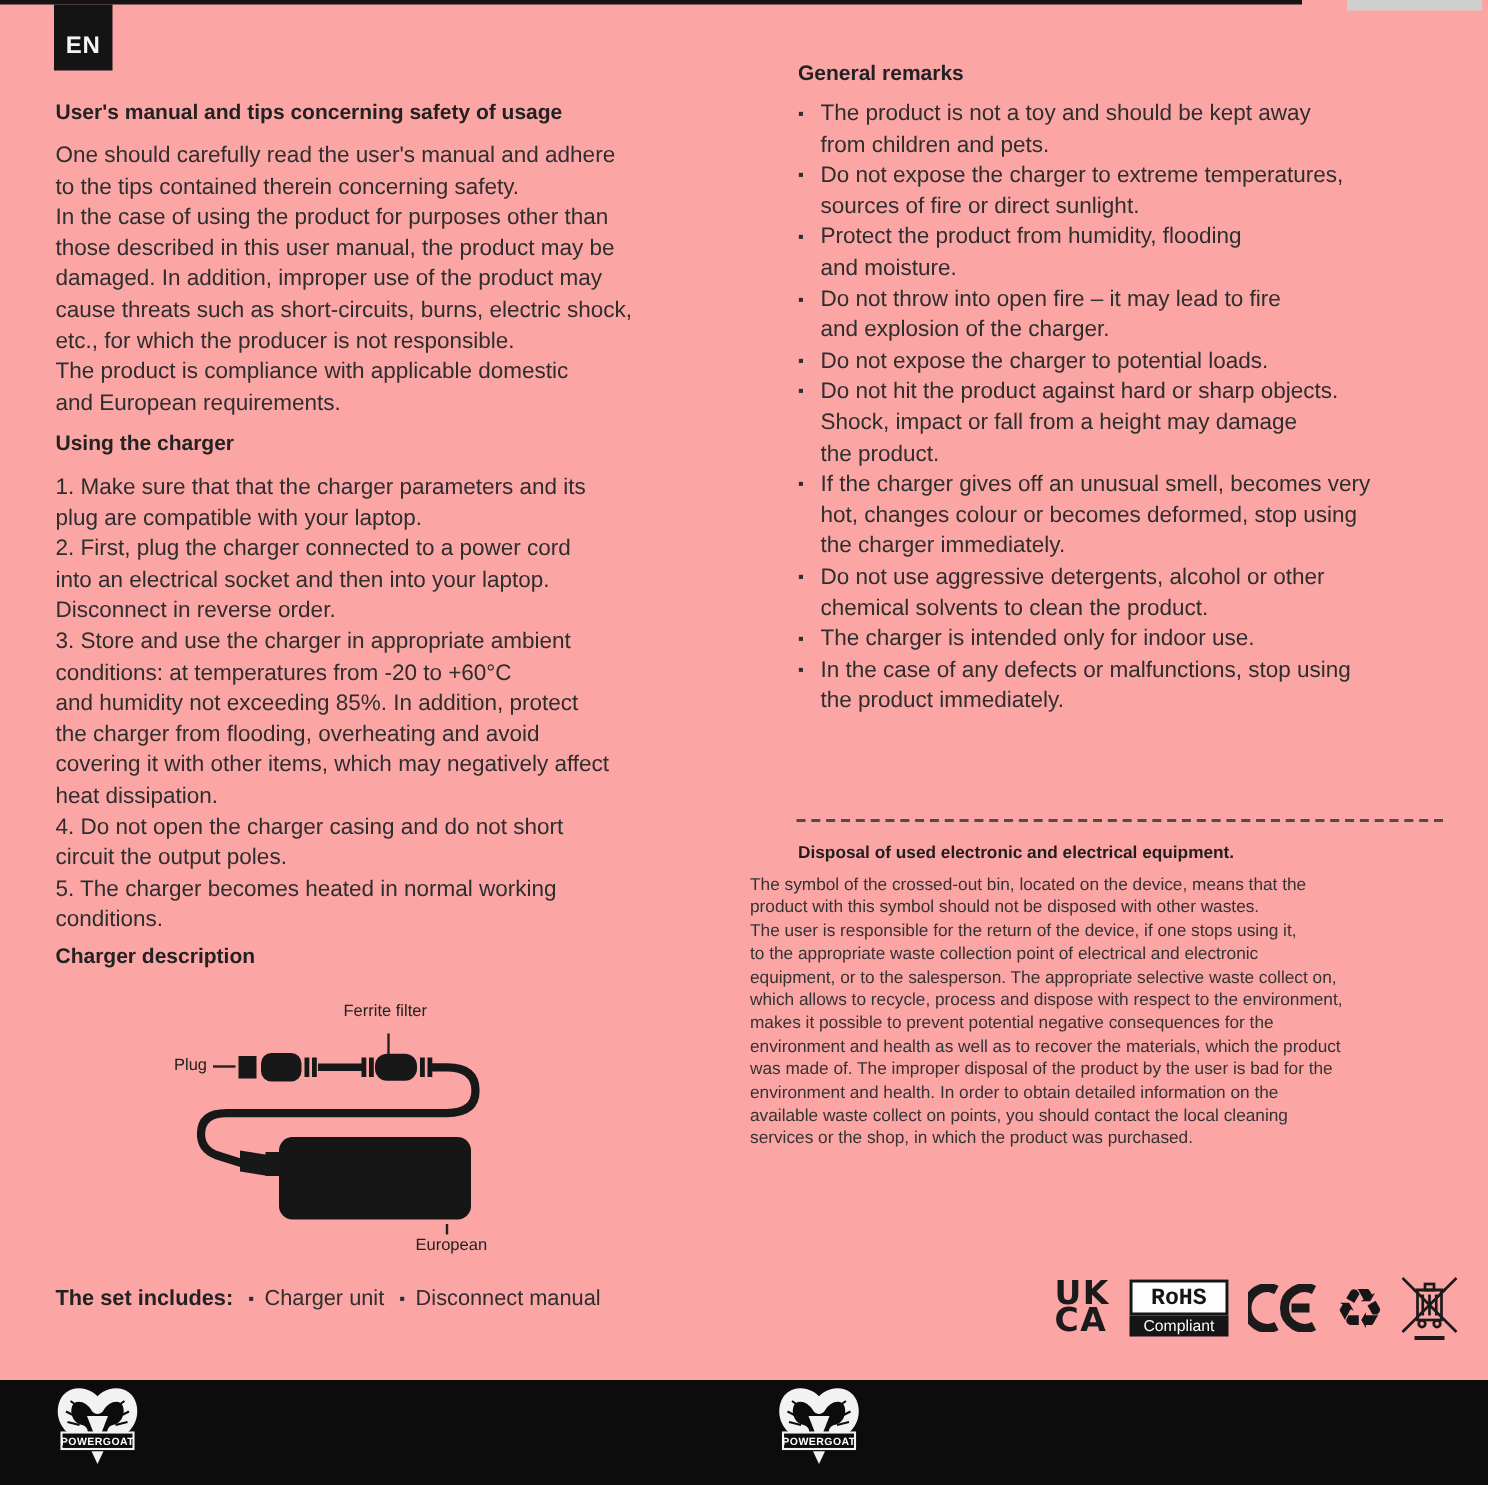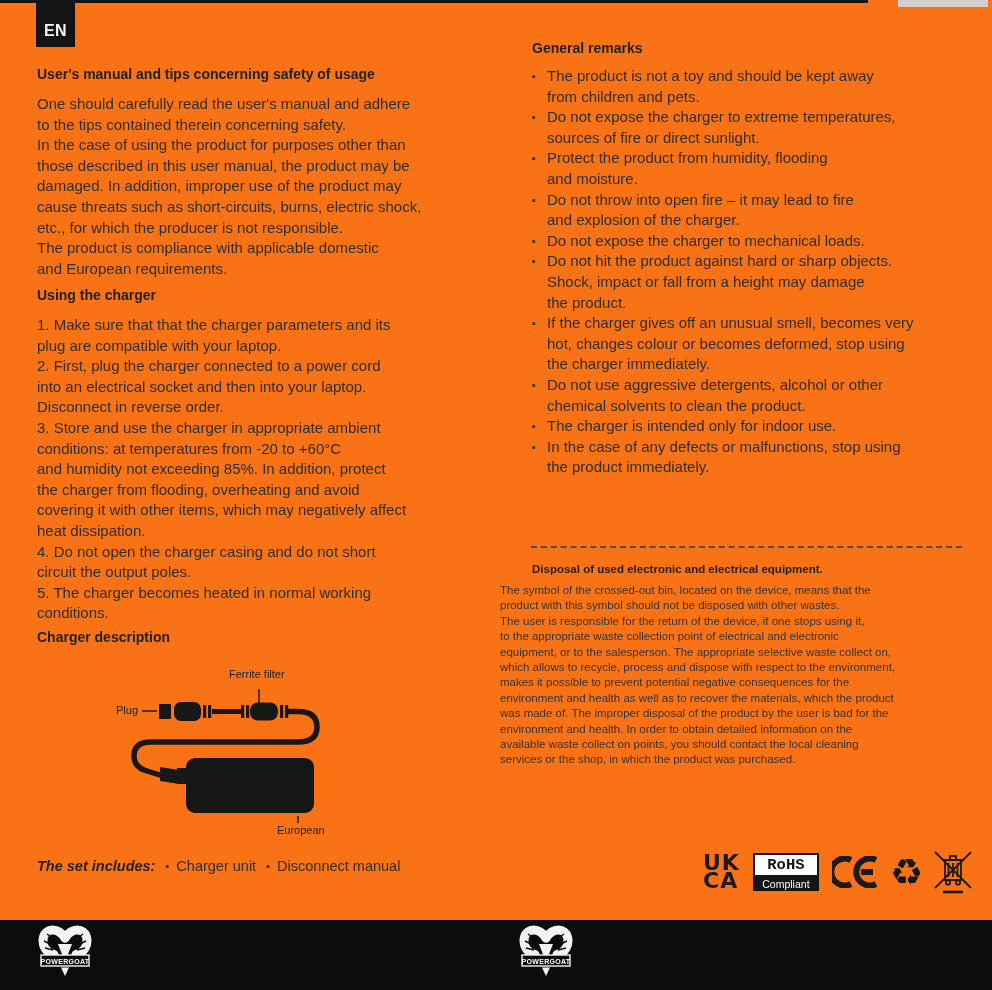--- a/index.html
+++ b/index.html
@@ -1,19 +1,19 @@
 <!DOCTYPE html>
 <html><head>
 <meta charset="utf-8">
 <style>
   * { margin:0; padding:0; box-sizing:border-box; }
   html,body { background:#e8e8e8; }
   .page {
     position:relative; width:992px; height:990px; margin:0 auto;
-    background:#f97316; overflow:hidden;
+    background:#fca5a5; overflow:hidden;
     font-family:"Liberation Sans", sans-serif; color:#2e2e2e;
   }
   
   .top-edge { position:absolute; left:0; top:0; width:868px; height:3px; background:#141414; }
   .top-smudge { position:absolute; left:898px; top:0; width:90px; height:7px; background:#cfcfcd; }
 
   .lang-badge {
     position:absolute; left:36px; top:3px; width:39px; height:44px;
     background:#141414; color:#f5f5f5; font-weight:bold; font-size:16px;
     display:flex; align-items:flex-end; justify-content:center; padding-bottom:7px;
@@ -32,21 +32,21 @@
   
   .diagram { position:absolute; left:30px; top:665px; width:440px; height:185px; }
   .diagram .lbl { position:absolute; font-size:11px; color:#222; white-space:pre; }
   .lbl-ferrite { left:199px; top:3px; }
   .lbl-plug    { left:86px;  top:39px; }
   .lbl-charger { left:247px; top:159px; }
   .diagram svg { position:absolute; left:0; top:0; }
 
   
   .set-includes { position:absolute; left:37px; top:858px; font-size:14.5px; color:#2e2e2e; }
-  .set-includes .bold { font-weight:bold; color:#222;font-style:italic; }
+  .set-includes .bold { font-weight:bold; color:#222; }
   .set-includes .sq { font-size:11px; margin:0 7px 0 10px; vertical-align:1px; }
 
   
   .right-title { position:absolute; left:532px; top:40px; }
   .bullet-list { position:absolute; left:532px; top:66px; list-style:none; }
   .bullet-list li { position:relative; padding-left:15px; font-size:15px; line-height:20.6px; white-space:pre; }
   .bullet-list li::before { content:"▪"; position:absolute; left:0; top:0; font-size:11px; line-height:20.6px; color:#2e2e2e; }
 
   .dashed-sep { position:absolute; left:531px; top:546px; width:431px; border-top:2px dashed #4d4d4d; }
 
@@ -151,21 +151,21 @@
   <div class="h1 right-title">General remarks</div>
   <ul class="bullet-list">
     <li>The product is not a toy and should be kept away
 from children and pets.</li>
     <li>Do not expose the charger to extreme temperatures,
 sources of fire or direct sunlight.</li>
     <li>Protect the product from humidity, flooding
 and moisture.</li>
     <li>Do not throw into open fire – it may lead to fire
 and explosion of the charger.</li>
-    <li>Do not expose the charger to mechanical loads.</li>
+    <li>Do not expose the charger to potential loads.</li>
     <li>Do not hit the product against hard or sharp objects.
 Shock, impact or fall from a height may damage
 the product.</li>
     <li>If the charger gives off an unusual smell, becomes very
 hot, changes colour or becomes deformed, stop using
 the charger immediately.</li>
     <li>Do not use aggressive detergents, alcohol or other
 chemical solvents to clean the product.</li>
     <li>The charger is intended only for indoor use.</li>
     <li>In the case of any defects or malfunctions, stop using

